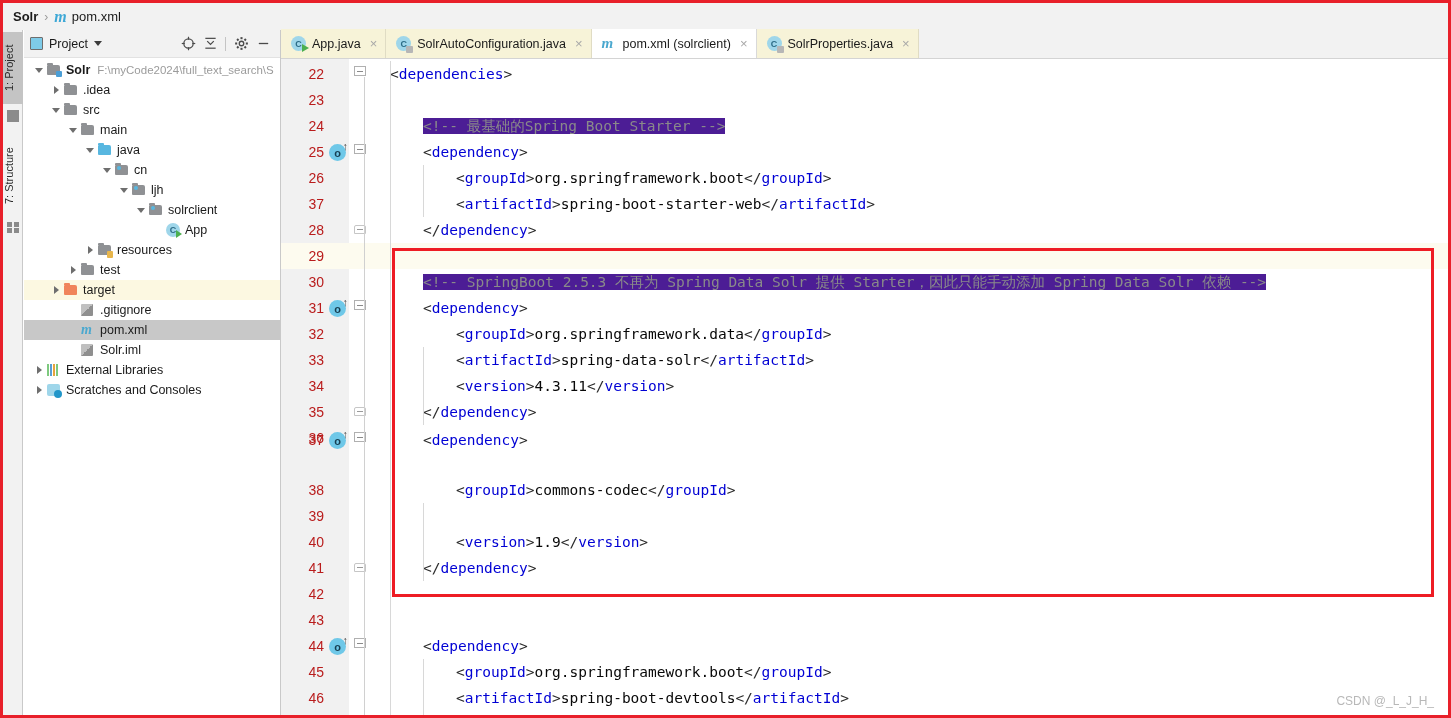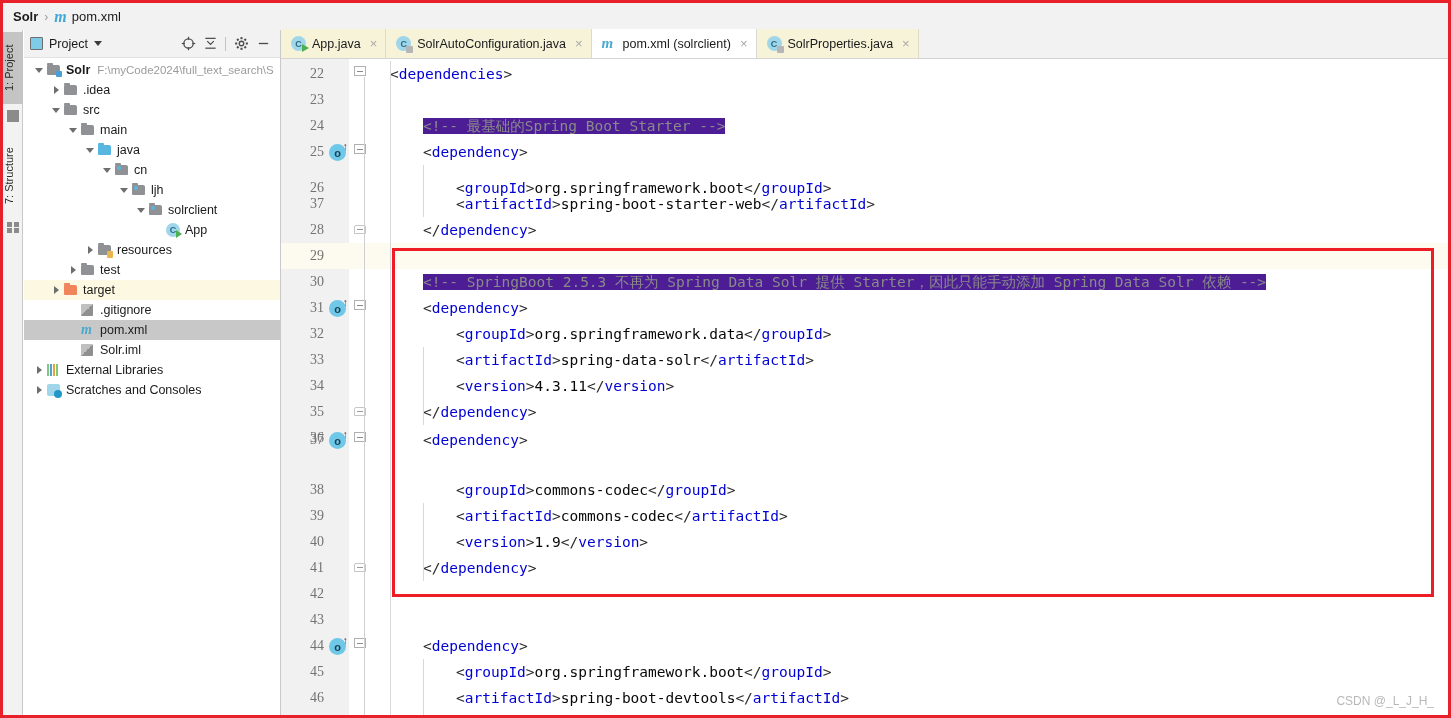--- a/index.html
+++ b/index.html
@@ -253,22 +253,22 @@
     background: #ffffff;
   }
   .code-line {
     position: absolute; left: 0;
     width: 1167px; height: 26px;
     display: flex; align-items: center;
   }
   .ln {
     width: 46px; flex: 0 0 46px;
     text-align: right;
-    font-family: Liberation Serif, serif;
-    font-size: 14px; color: #737373;
+    font-family: Liberation Sans, sans-serif;
+    font-size: 14px; color: #b91c1c;
     padding-right: 3px;
   }
   .gmark {
     width: 22px; flex: 0 0 22px;
     position: relative; height: 26px;
   }
   .mvn-gutter {
     position: absolute; left: 2px; top: 5px;
     width: 17px; height: 17px; border-radius: 50%;
     background: #6fc8e8;
@@ -626,21 +626,21 @@
         <div class="code-line" style="top: 80px;">
           <span class="ln">25</span>
           <span class="gmark">
             <span class="mvn-gutter">o</span>
           </span>
           <span class="foldslot">
             <span class="fold-box"></span>
           </span>
           <span class="code-text" style="padding-left:52px"><span class="br">&lt;</span><span class="tg">dependency</span><span class="br">&gt;</span></span>
         </div>
-        <div class="code-line" style="top: 106px; margin-top: 10px;">
+        <div class="code-line" style="top: 106px;">
           <span class="ln">26</span>
           <span class="gmark"></span>
           <span class="foldslot"></span>
           <span class="code-text" style="padding-left:85px"><span class="br">&lt;</span><span class="tg">groupId</span><span class="br">&gt;</span>org.springframework.boot<span class="br">&lt;/</span><span class="tg">groupId</span><span class="br">&gt;</span></span>
         </div>
         <div class="code-line" style="top: 132px;">
           <span class="ln">37</span>
           <span class="gmark"></span>
           <span class="foldslot"></span>
           <span class="code-text" style="padding-left:85px"><span class="br">&lt;</span><span class="tg">artifactId</span><span class="br">&gt;</span>spring-boot-starter-web<span class="br">&lt;/</span><span class="tg">artifactId</span><span class="br">&gt;</span></span>
@@ -720,21 +720,20 @@
         <div class="code-line" style="top: 418px;">
           <span class="ln">38</span>
           <span class="gmark"></span>
           <span class="foldslot"></span>
           <span class="code-text" style="padding-left:85px"><span class="br">&lt;</span><span class="tg">groupId</span><span class="br">&gt;</span>commons-codec<span class="br">&lt;/</span><span class="tg">groupId</span><span class="br">&gt;</span></span>
         </div>
         <div class="code-line" style="top: 444px;">
           <span class="ln">39</span>
           <span class="gmark"></span>
           <span class="foldslot"></span>
-          <span class="code-text" style="padding-left:85px"><span class="br">&lt;</span><span class="tg">artifactId</span><span class="br">&gt;</span>commons-codec<span class="br">&lt;/</span><span class="tg">artifactId</span><span class="br">&gt;</span></span>
         </div>
         <div class="code-line" style="top: 470px;">
           <span class="ln">40</span>
           <span class="gmark"></span>
           <span class="foldslot"></span>
           <span class="code-text" style="padding-left:85px"><span class="br">&lt;</span><span class="tg">version</span><span class="br">&gt;</span>1.9<span class="br">&lt;/</span><span class="tg">version</span><span class="br">&gt;</span></span>
         </div>
         <div class="code-line" style="top: 496px;">
           <span class="ln">41</span>
           <span class="gmark"></span>

